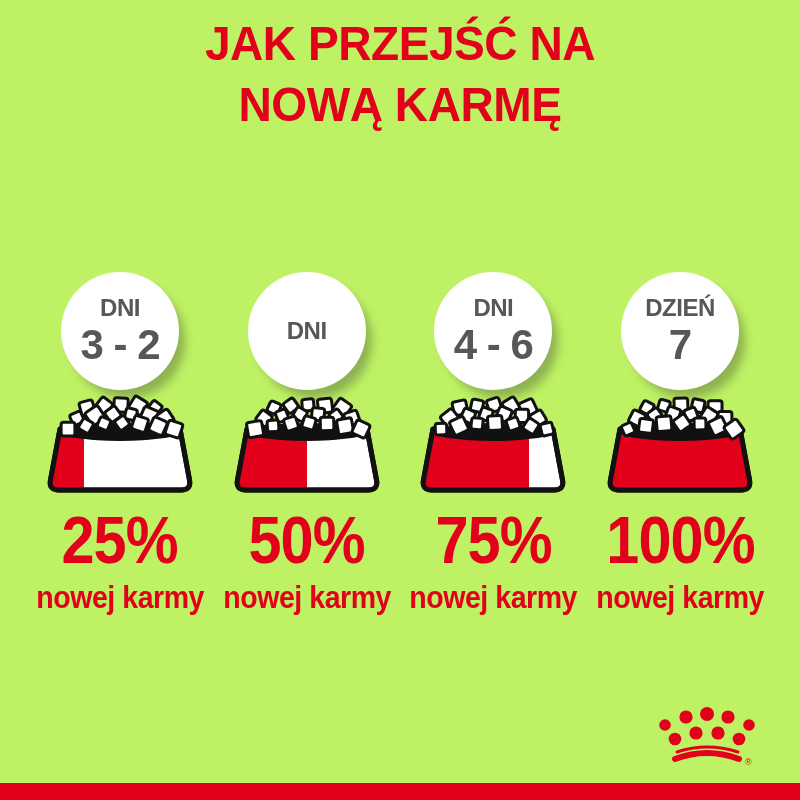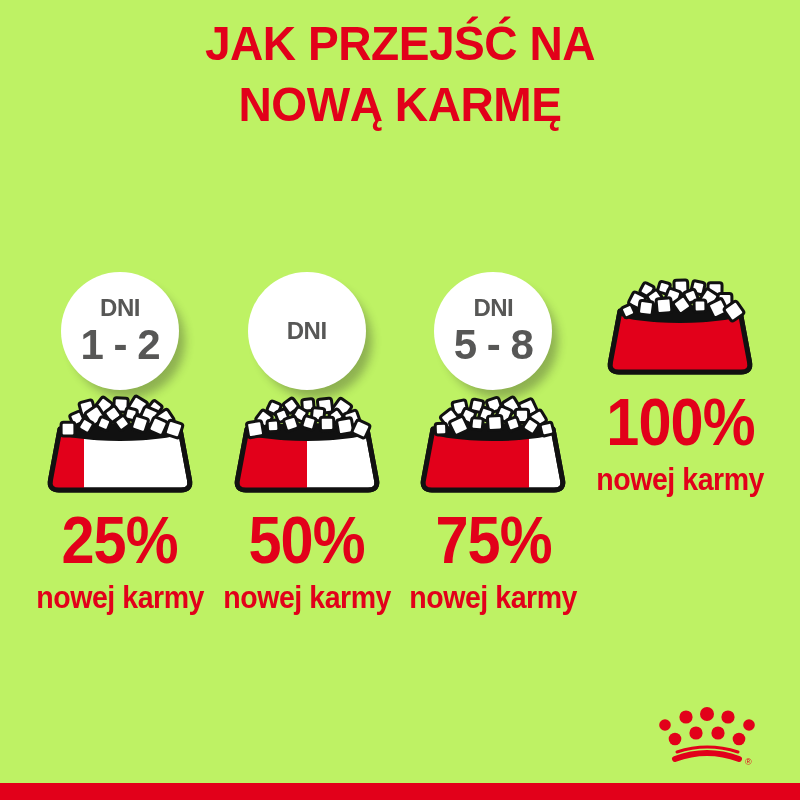--- a/index.html
+++ b/index.html
@@ -82,21 +82,21 @@
 
   <div class="title">
     <div>JAK PRZEJŚĆ NA</div>
     <div>NOWĄ KARMĘ</div>
   </div>
 
   <div class="columns">
     <div class="column">
       <div class="day-circle">
         <div class="day-label">DNI</div>
-        <div class="day-range">1 - 2</div>
+        <div class="day-range">3 - 2</div>
       </div>
       <div class="bowl">
           <svg width="170" height="104" viewBox="0 0 170 104" xmlns="http://www.w3.org/2000/svg">
             <defs>
               <clipPath id="redclip0">
                 <rect x="13" y="0" width="36.0" height="104"></rect>
               </clipPath>
             </defs>
             <path d="M 25 32 L 145 32 L 154.5 83 Q 156.5 93 146 93 L 24 93 Q 13.5 93 15.5 83 Z" fill="#ffffff" stroke="#111111" stroke-width="5" stroke-linejoin="round"></path>
             <g clip-path="url(#redclip0)">
@@ -165,21 +165,21 @@
             <rect x="-7.3" y="-7.3" width="14.5" height="14.5" rx="2.5" fill="#ffffff" stroke="#111111" stroke-width="3" transform="translate(139,32.1) rotate(24.8)"></rect>
           </svg>
         </div>
       <div class="percent">50%</div>
       <div class="sublabel">nowej karmy</div>
     </div>
 
     <div class="column">
       <div class="day-circle">
         <div class="day-label">DNI</div>
-        <div class="day-range">5 - 8</div>
+        <div class="day-range">4 - 6</div>
       </div>
       <div class="bowl">
           <svg width="170" height="104" viewBox="0 0 170 104" xmlns="http://www.w3.org/2000/svg">
             <defs>
               <clipPath id="redclip2">
                 <rect x="13" y="0" width="108.0" height="104"></rect>
               </clipPath>
             </defs>
             <path d="M 25 32 L 145 32 L 154.5 83 Q 156.5 93 146 93 L 24 93 Q 13.5 93 15.5 83 Z" fill="#ffffff" stroke="#111111" stroke-width="5" stroke-linejoin="round"></path>
             <g clip-path="url(#redclip2)">
@@ -205,20 +205,24 @@
             <rect x="-5.8" y="-5.8" width="11.7" height="11.7" rx="2.5" fill="#ffffff" stroke="#111111" stroke-width="3" transform="translate(105,26.9) rotate(-18.7)"></rect>
             <rect x="-6.3" y="-6.3" width="12.6" height="12.6" rx="2.5" fill="#ffffff" stroke="#111111" stroke-width="3" transform="translate(123,29.2) rotate(32.7)"></rect>
             <rect x="-6.0" y="-6.0" width="12.0" height="12.0" rx="2.5" fill="#ffffff" stroke="#111111" stroke-width="3" transform="translate(139,32.1) rotate(-13.6)"></rect>
           </svg>
         </div>
       <div class="percent">75%</div>
       <div class="sublabel">nowej karmy</div>
     </div>
 
     <div class="column">
+      <div class="day-circle">
+        <div class="day-label">DZIEŃ</div>
+        <div class="day-range">7</div>
+      </div>
       <div class="bowl">
           <svg width="170" height="104" viewBox="0 0 170 104" xmlns="http://www.w3.org/2000/svg">
             <defs>
               <clipPath id="redclip3">
                 <rect x="13" y="0" width="144.0" height="104"></rect>
               </clipPath>
             </defs>
             <path d="M 25 32 L 145 32 L 154.5 83 Q 156.5 93 146 93 L 24 93 Q 13.5 93 15.5 83 Z" fill="#ffffff" stroke="#111111" stroke-width="5" stroke-linejoin="round"></path>
             <g clip-path="url(#redclip3)">
               <path d="M 25 32 L 145 32 L 154.5 83 Q 156.5 93 146 93 L 24 93 Q 13.5 93 15.5 83 Z" fill="#E2001A"></path>

